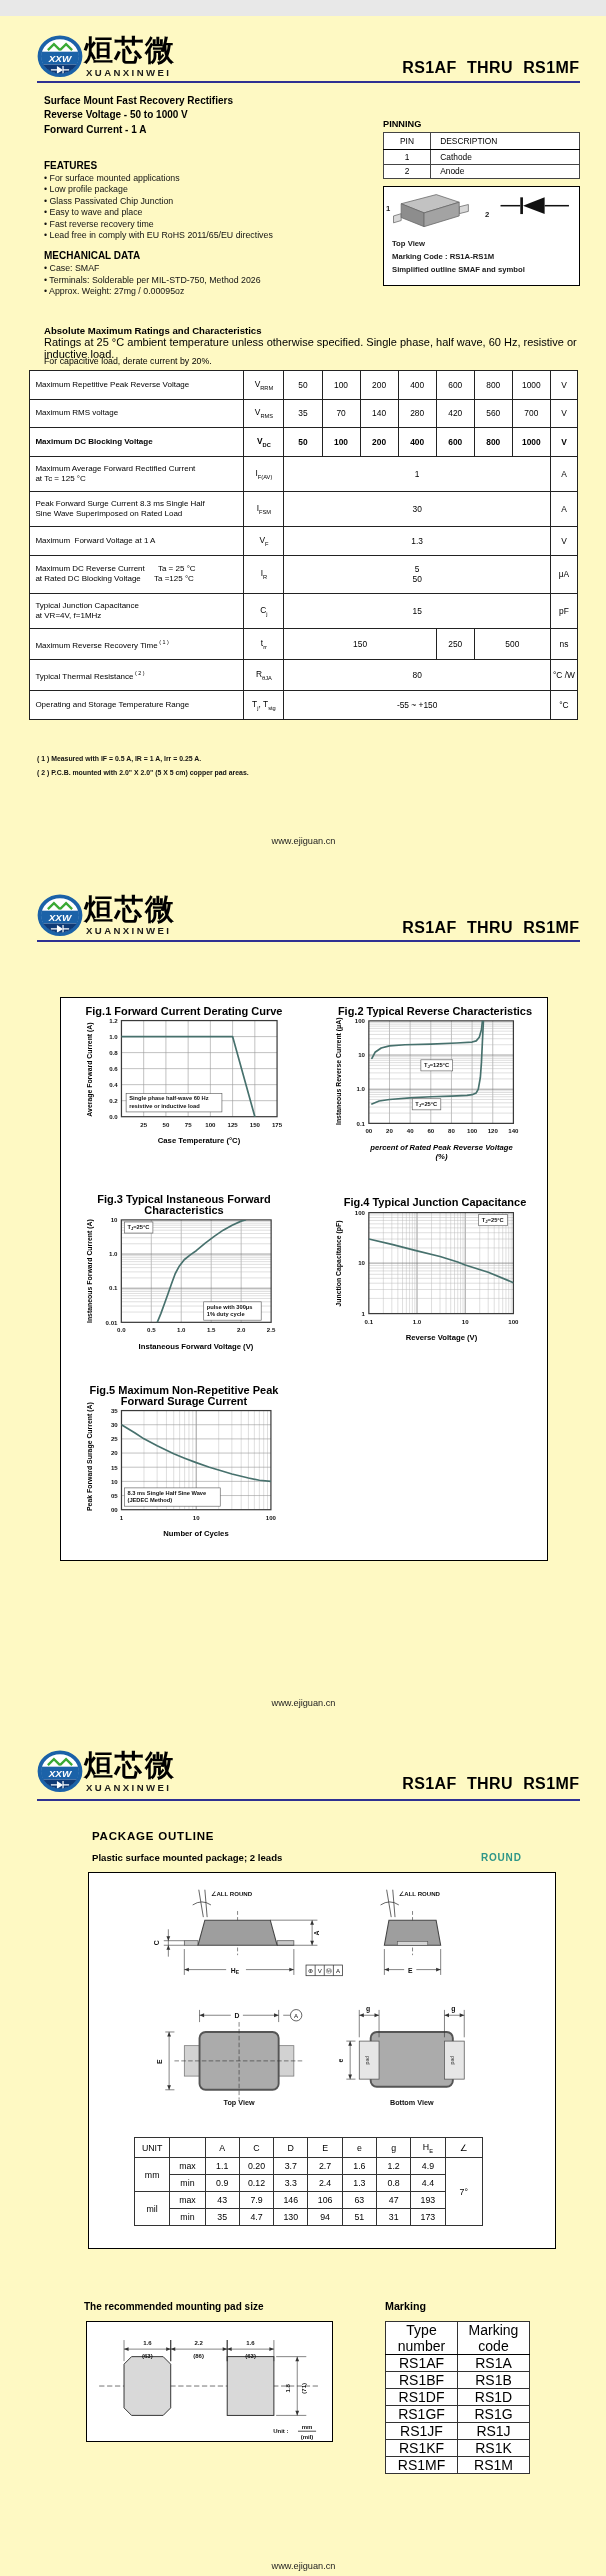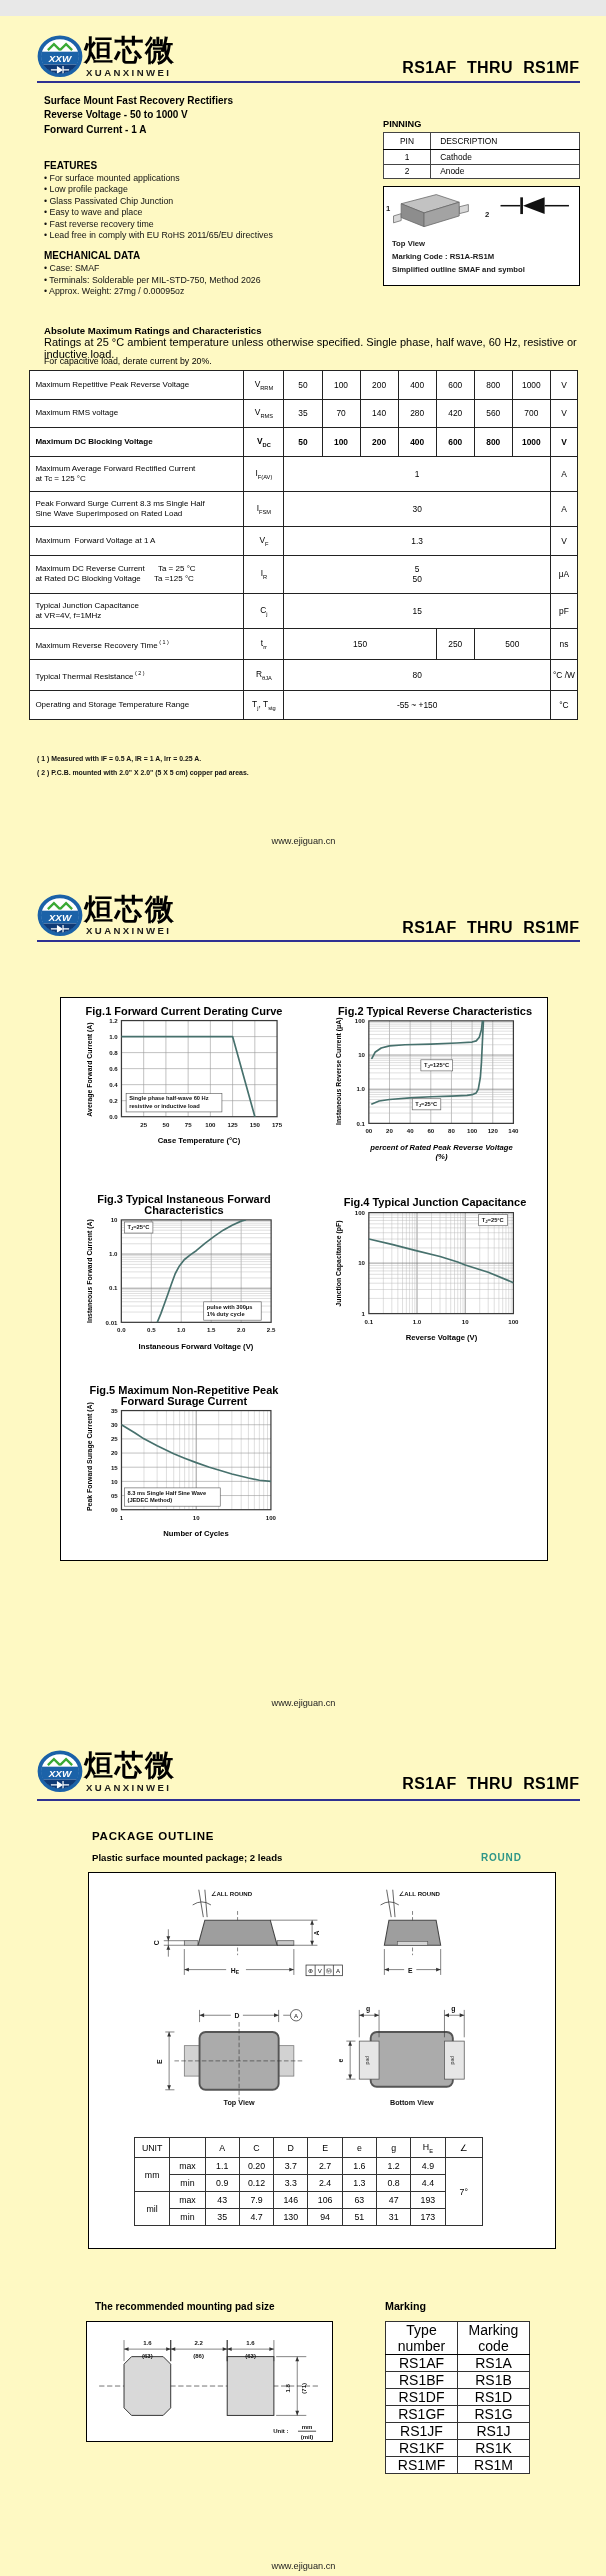--- a/index.html
+++ b/index.html
@@ -801,21 +801,21 @@
             <td>4.7</td>
             <td>130</td>
             <td>94</td>
             <td>51</td>
             <td>31</td>
             <td>173</td>
           </tr>
         </tbody>
       </table>
 
-    <div class="pad-heading" style="left:95px;top:2285px">The recommended mounting pad size</div>
+    <div class="pad-heading" style="left:84px;top:2285px">The recommended mounting pad size</div>
     <svg id="pad-svg" style="left:86px;top:2305px" width="247" height="121" viewBox="0 0 323 158">
       <line x1="15" y1="85" x2="308" y2="85" stroke="#333" stroke-width="0.9" stroke-dasharray="7 3.5"></line>
       <polygon points="58,46 100,46 110,56 110,114 100,124 58,124 48,114 48,56" fill="#d9d9d9" stroke="#222" stroke-width="1.2"></polygon>
       <rect x="185" y="46" width="62" height="78" fill="#d9d9d9" stroke="#222" stroke-width="1.2"></rect>
 
       <line x1="48" y1="24" x2="48" y2="52" stroke="#333" stroke-width="0.8"></line>
       <line x1="110" y1="24" x2="110" y2="52" stroke="#333" stroke-width="1.6"></line>
       <line x1="185" y1="24" x2="185" y2="52" stroke="#333" stroke-width="1.6"></line>
       <line x1="247" y1="24" x2="247" y2="52" stroke="#333" stroke-width="0.8"></line>
 

